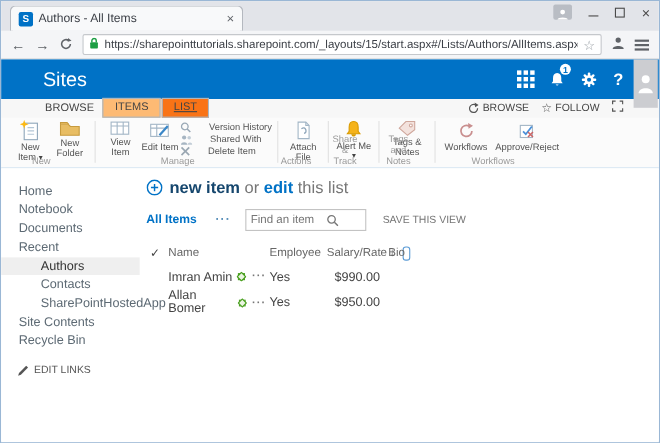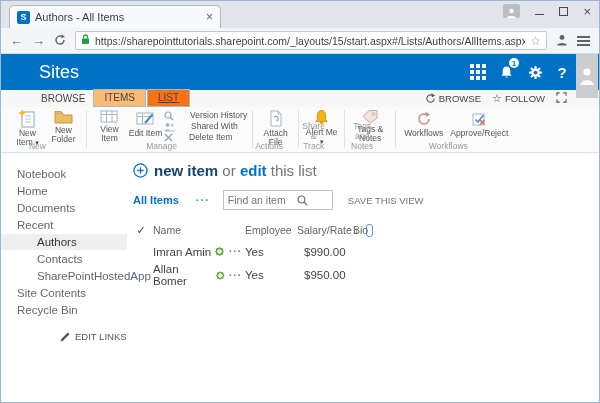--- a/index.html
+++ b/index.html
@@ -67,21 +67,21 @@
   .smallbtn { display:flex; align-items:center; gap:16px; font-size:8.5px; color:#555; line-height:9.5px; }
   .vsep { width:1px; background:#e2e2e2; margin:3px 2px 4px; }
   .dd { font-size:7px; color:#444; }
 
   
   .page { display:flex; height:248px; background:#fff; }
   .sidebar { width:126px; padding-top:13px; font-size:11.5px; color:#5d6a74; flex:none; }
   .snav { padding:2px 0 2px 16px; margin-bottom:1px; cursor:default; }
   .snav.child { padding-left:36px; }
   .snav.active { background:#efefef; color:#333; }
-  .editlinks { margin-top:13px; padding-left:15px; display:flex; align-items:center; gap:5px; font-size:9.5px; color:#555;margin-left:44px; }
+  .editlinks { margin-top:13px; padding-left:15px; display:flex; align-items:center; gap:5px; font-size:9.5px; color:#555; }
 
   .content { flex:1; padding:9px 0 0 6px; }
   .addrow { display:flex; align-items:center; gap:6px; font-size:15px; color:#767676; }
   .addrow .primary { color:#15466d; font-weight:bold; }
   .addrow .link { color:#0072c6; font-weight:bold; }
 
   .viewrow { display:flex; align-items:center; margin-top:11px; font-size:11px; }
   .viewname { color:#0072c6; font-weight:bold; margin-right:17px; }
   .vellipsis { color:#4d88b5; margin-right:13px; letter-spacing:1px; font-weight:bold; }
   .searchbox { width:110px; height:20px; background:#fff; border:1px solid #c3c3c3; display:flex; align-items:center; padding:0 4px; margin-right:15px; }
@@ -382,22 +382,22 @@
             <span>Approve/Reject</span>
           </div>
         </div>
         <div class="rgroup-label">Workflows</div>
       </div>
     </div>
   </div>
 
   <div class="page">
     <div class="sidebar">
+      <div class="snav">Home</div>
       <div class="snav">Notebook</div>
-      <div class="snav">Home</div>
       <div class="snav">Documents</div>
       <div class="snav">Recent</div>
       <div class="snav child active">Authors</div>
       <div class="snav child">Contacts</div>
       <div class="snav child">SharePointHostedApp</div>
       <div class="snav">Site Contents</div>
       <div class="snav">Recycle Bin</div>
       <div class="editlinks">
         <svg width="10" height="10" viewBox="0 0 10 10">
             <path d="M0.5 9.5 L1.3 7 L7.8 0.5 L9.5 2.2 L3 8.7 Z" fill="#555"></path>

